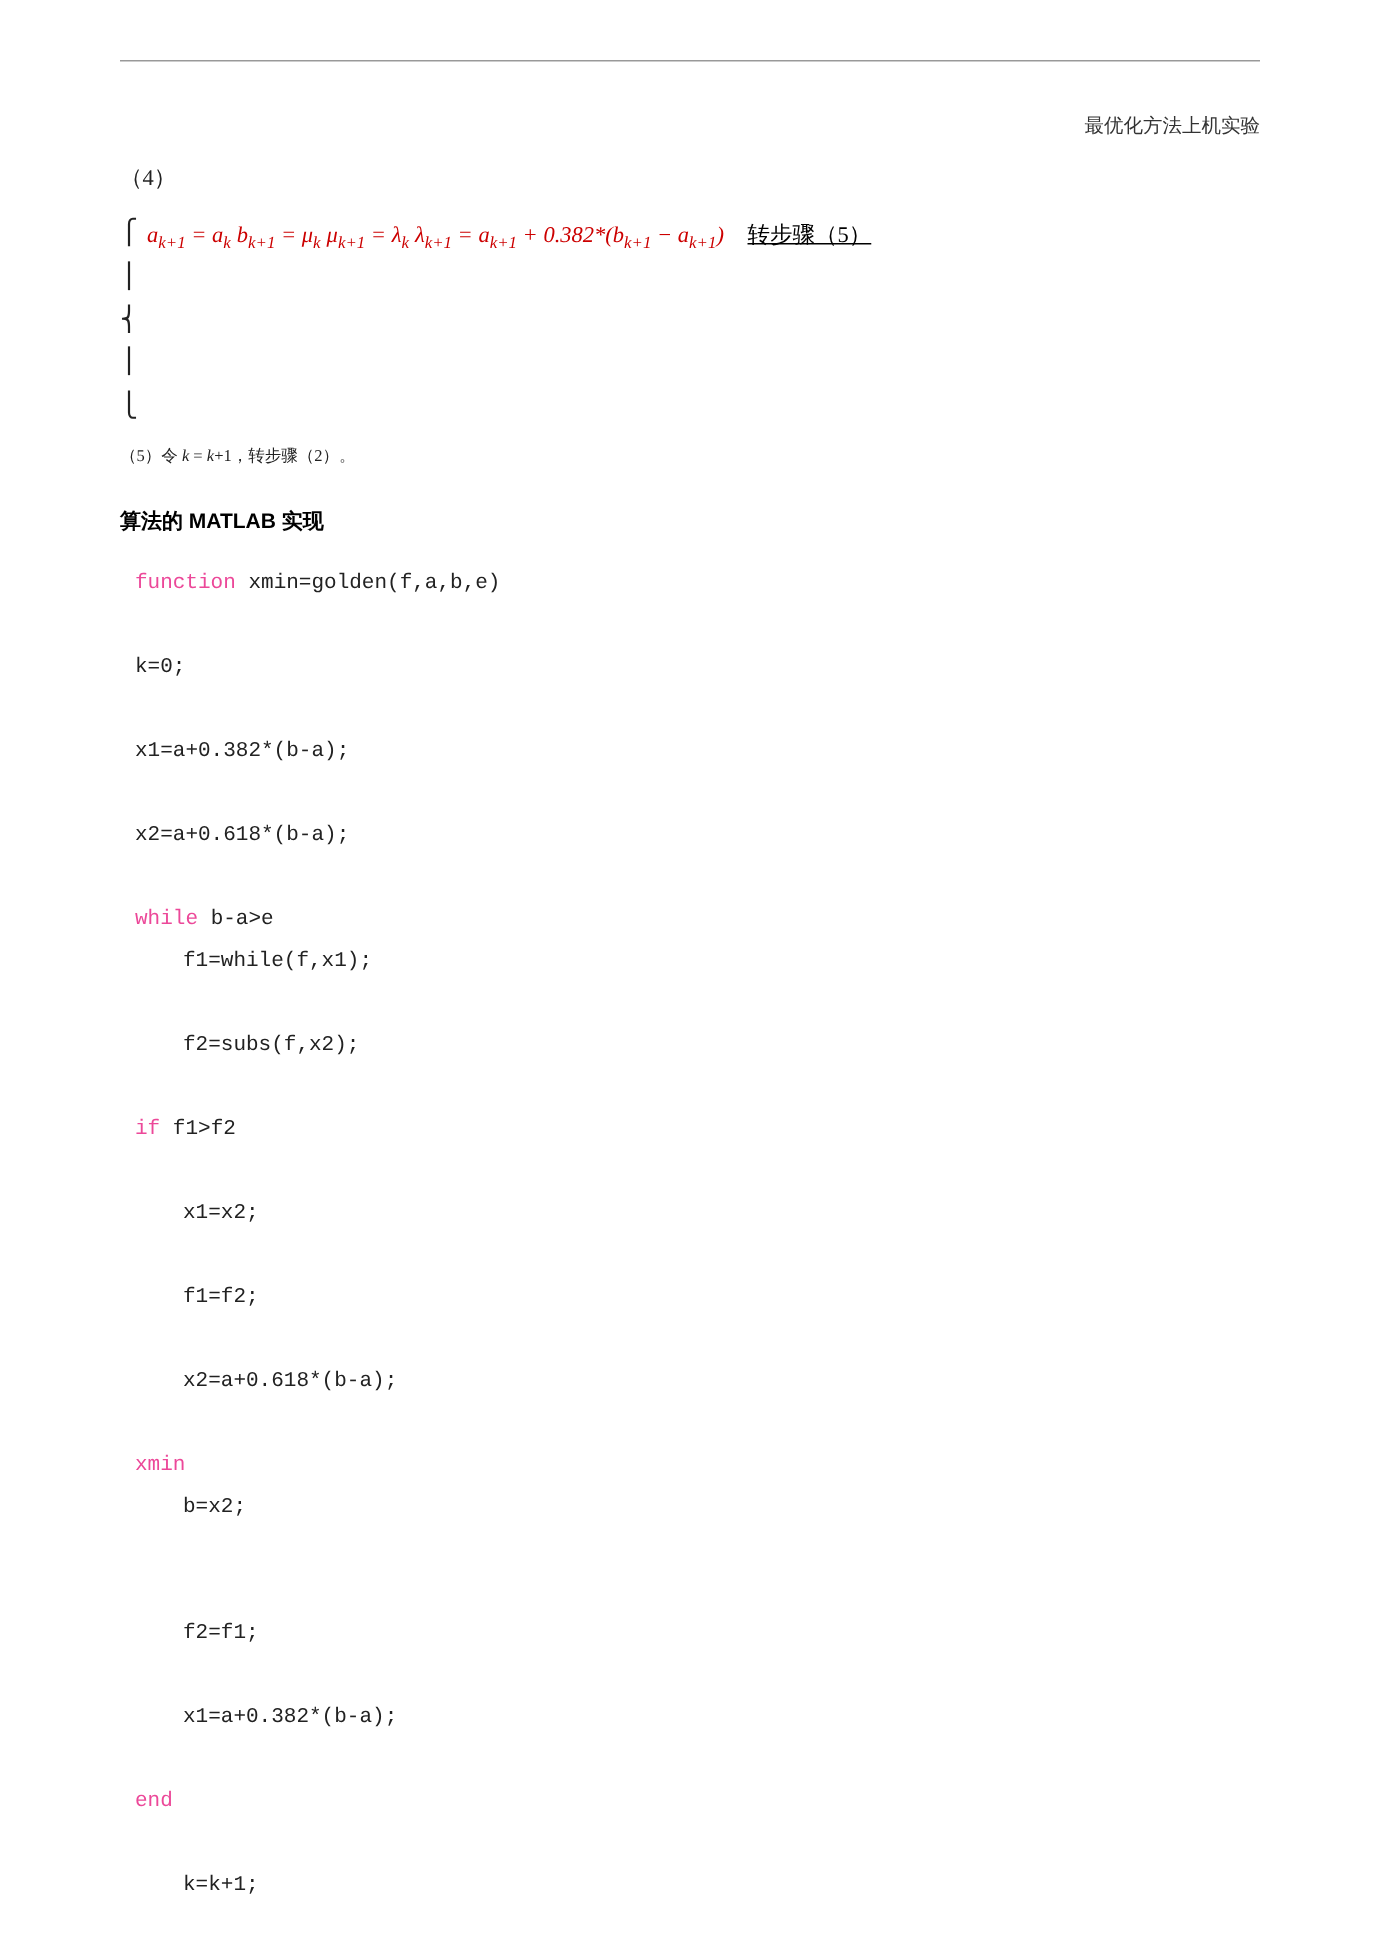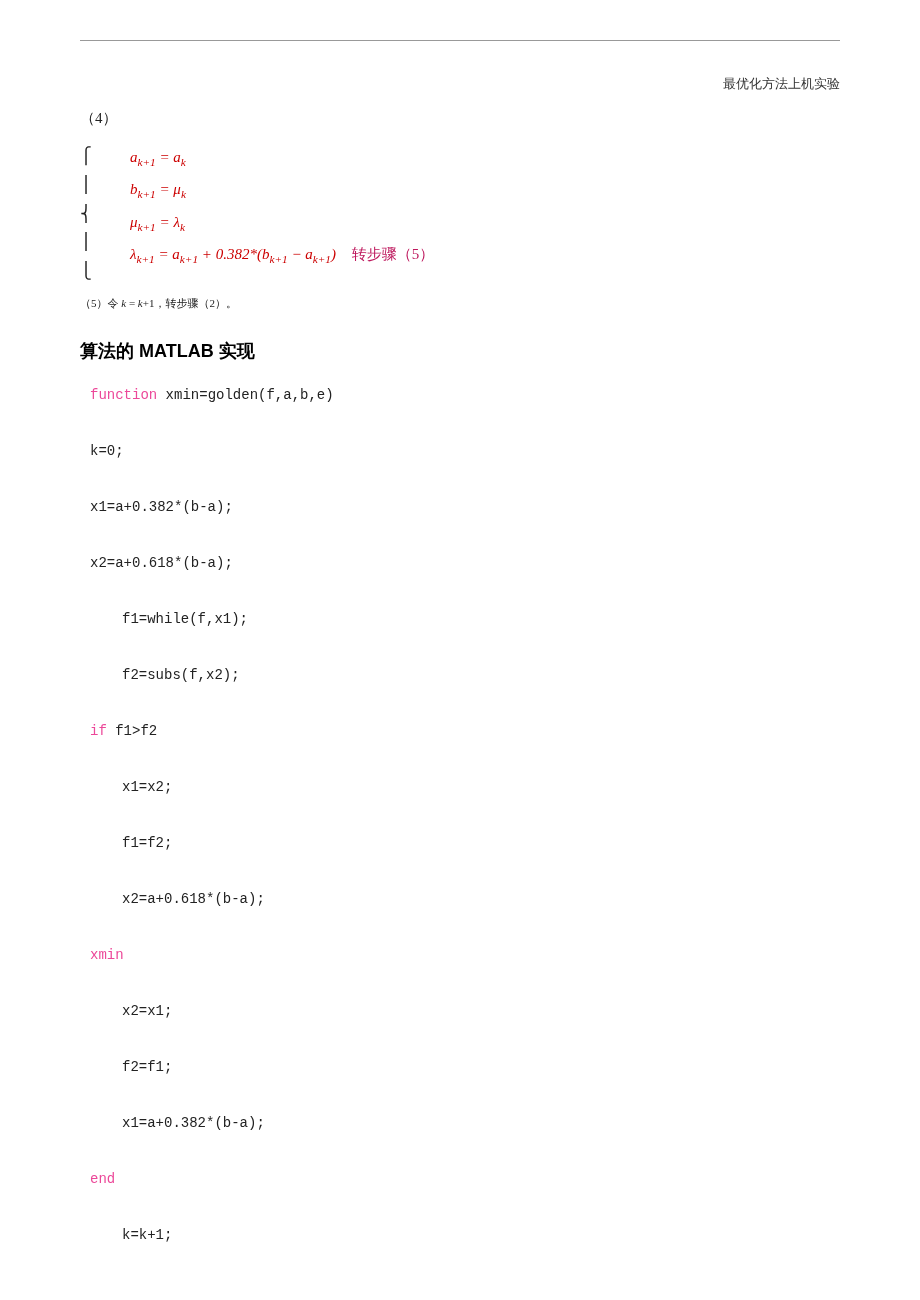--- a/index.html
+++ b/index.html
@@ -47,57 +47,57 @@
 
     .formula-brace {
       display: flex;
       align-items: flex-start;
       gap: 6px;
       margin-bottom: 8px;
     }
 
     .formula-lines {
       display: flex;
-      flex-direction: column;
+      flex-direction: row;
       gap: 4px;
       padding-top: 4px;
-      margin-left: 32px;
     }
 
     .formula-line {
       font-family: "Times New Roman", serif;
       font-style: italic;
       color: #cc0000;
       font-size: 15px;
       line-height: 1.8;
     }
 
     .formula-suffix {
       display: inline-block;
       margin-left: 12px;
       font-style: normal;
-      color: #be185d;
-      font-family: "SimSun", serif;
+      color: #000000;
+      font-family: "SimSun", serif;
+      text-decoration: underline;
     }
 
     .step-text {
       font-size: 11px;
       color: #222;
       margin: 10px 0;
       font-family: "SimSun", serif;
     }
 
     .step-text em {
       font-style: italic;
       font-family: "Times New Roman", serif;
       color: #222;
     }
 
     .section-heading {
-      font-size: 18px;
+      font-size: 14px;
       font-weight: bold;
       color: #000;
       margin: 28px 0 18px 0;
       font-family: "SimHei", "黑体", sans-serif;
     }
 
     .code-block {
       font-family: "Courier New", Courier, monospace;
       font-size: 14px;
       line-height: 2.0;
@@ -169,35 +169,36 @@
   <div class="code-block">
 
     <span class="code-line"><span class="kw">function</span> xmin=golden(f,a,b,e)</span>
     <span class="code-line">&nbsp;</span>
     <span class="code-line">k=0;</span>
     <span class="code-line">&nbsp;</span>
     <span class="code-line">x1=a+0.382*(b-a);</span>
     <span class="code-line">&nbsp;</span>
     <span class="code-line">x2=a+0.618*(b-a);</span>
     <span class="code-line">&nbsp;</span>
+    <span class="code-line"><span class="kw">while</span> b-a&gt;e</span>
     <span class="code-line indent1">f1=while(f,x1);</span>
     <span class="code-line">&nbsp;</span>
     <span class="code-line indent1">f2=subs(f,x2);</span>
     <span class="code-line">&nbsp;</span>
     <span class="code-line"><span class="kw">if</span> f1&gt;f2</span>
     <span class="code-line">&nbsp;</span>
     <span class="code-line indent1">x1=x2;</span>
     <span class="code-line">&nbsp;</span>
     <span class="code-line indent1">f1=f2;</span>
     <span class="code-line">&nbsp;</span>
     <span class="code-line indent1">x2=a+0.618*(b-a);</span>
     <span class="code-line">&nbsp;</span>
     <span class="code-line"><span class="kw">xmin</span></span>
-    <span class="code-line">&nbsp;</span>
-    <span class="code-line indent1">x2=x1;</span>
+    <span class="code-line indent1">b=x2;</span>
+    <span class="code-line">&nbsp;</span>
     <span class="code-line">&nbsp;</span>
     <span class="code-line indent1">f2=f1;</span>
     <span class="code-line">&nbsp;</span>
     <span class="code-line indent1">x1=a+0.382*(b-a);</span>
     <span class="code-line">&nbsp;</span>
     <span class="code-line"><span class="kw">end</span></span>
     <span class="code-line">&nbsp;</span>
     <span class="code-line indent1">k=k+1;</span>
 
   </div>

